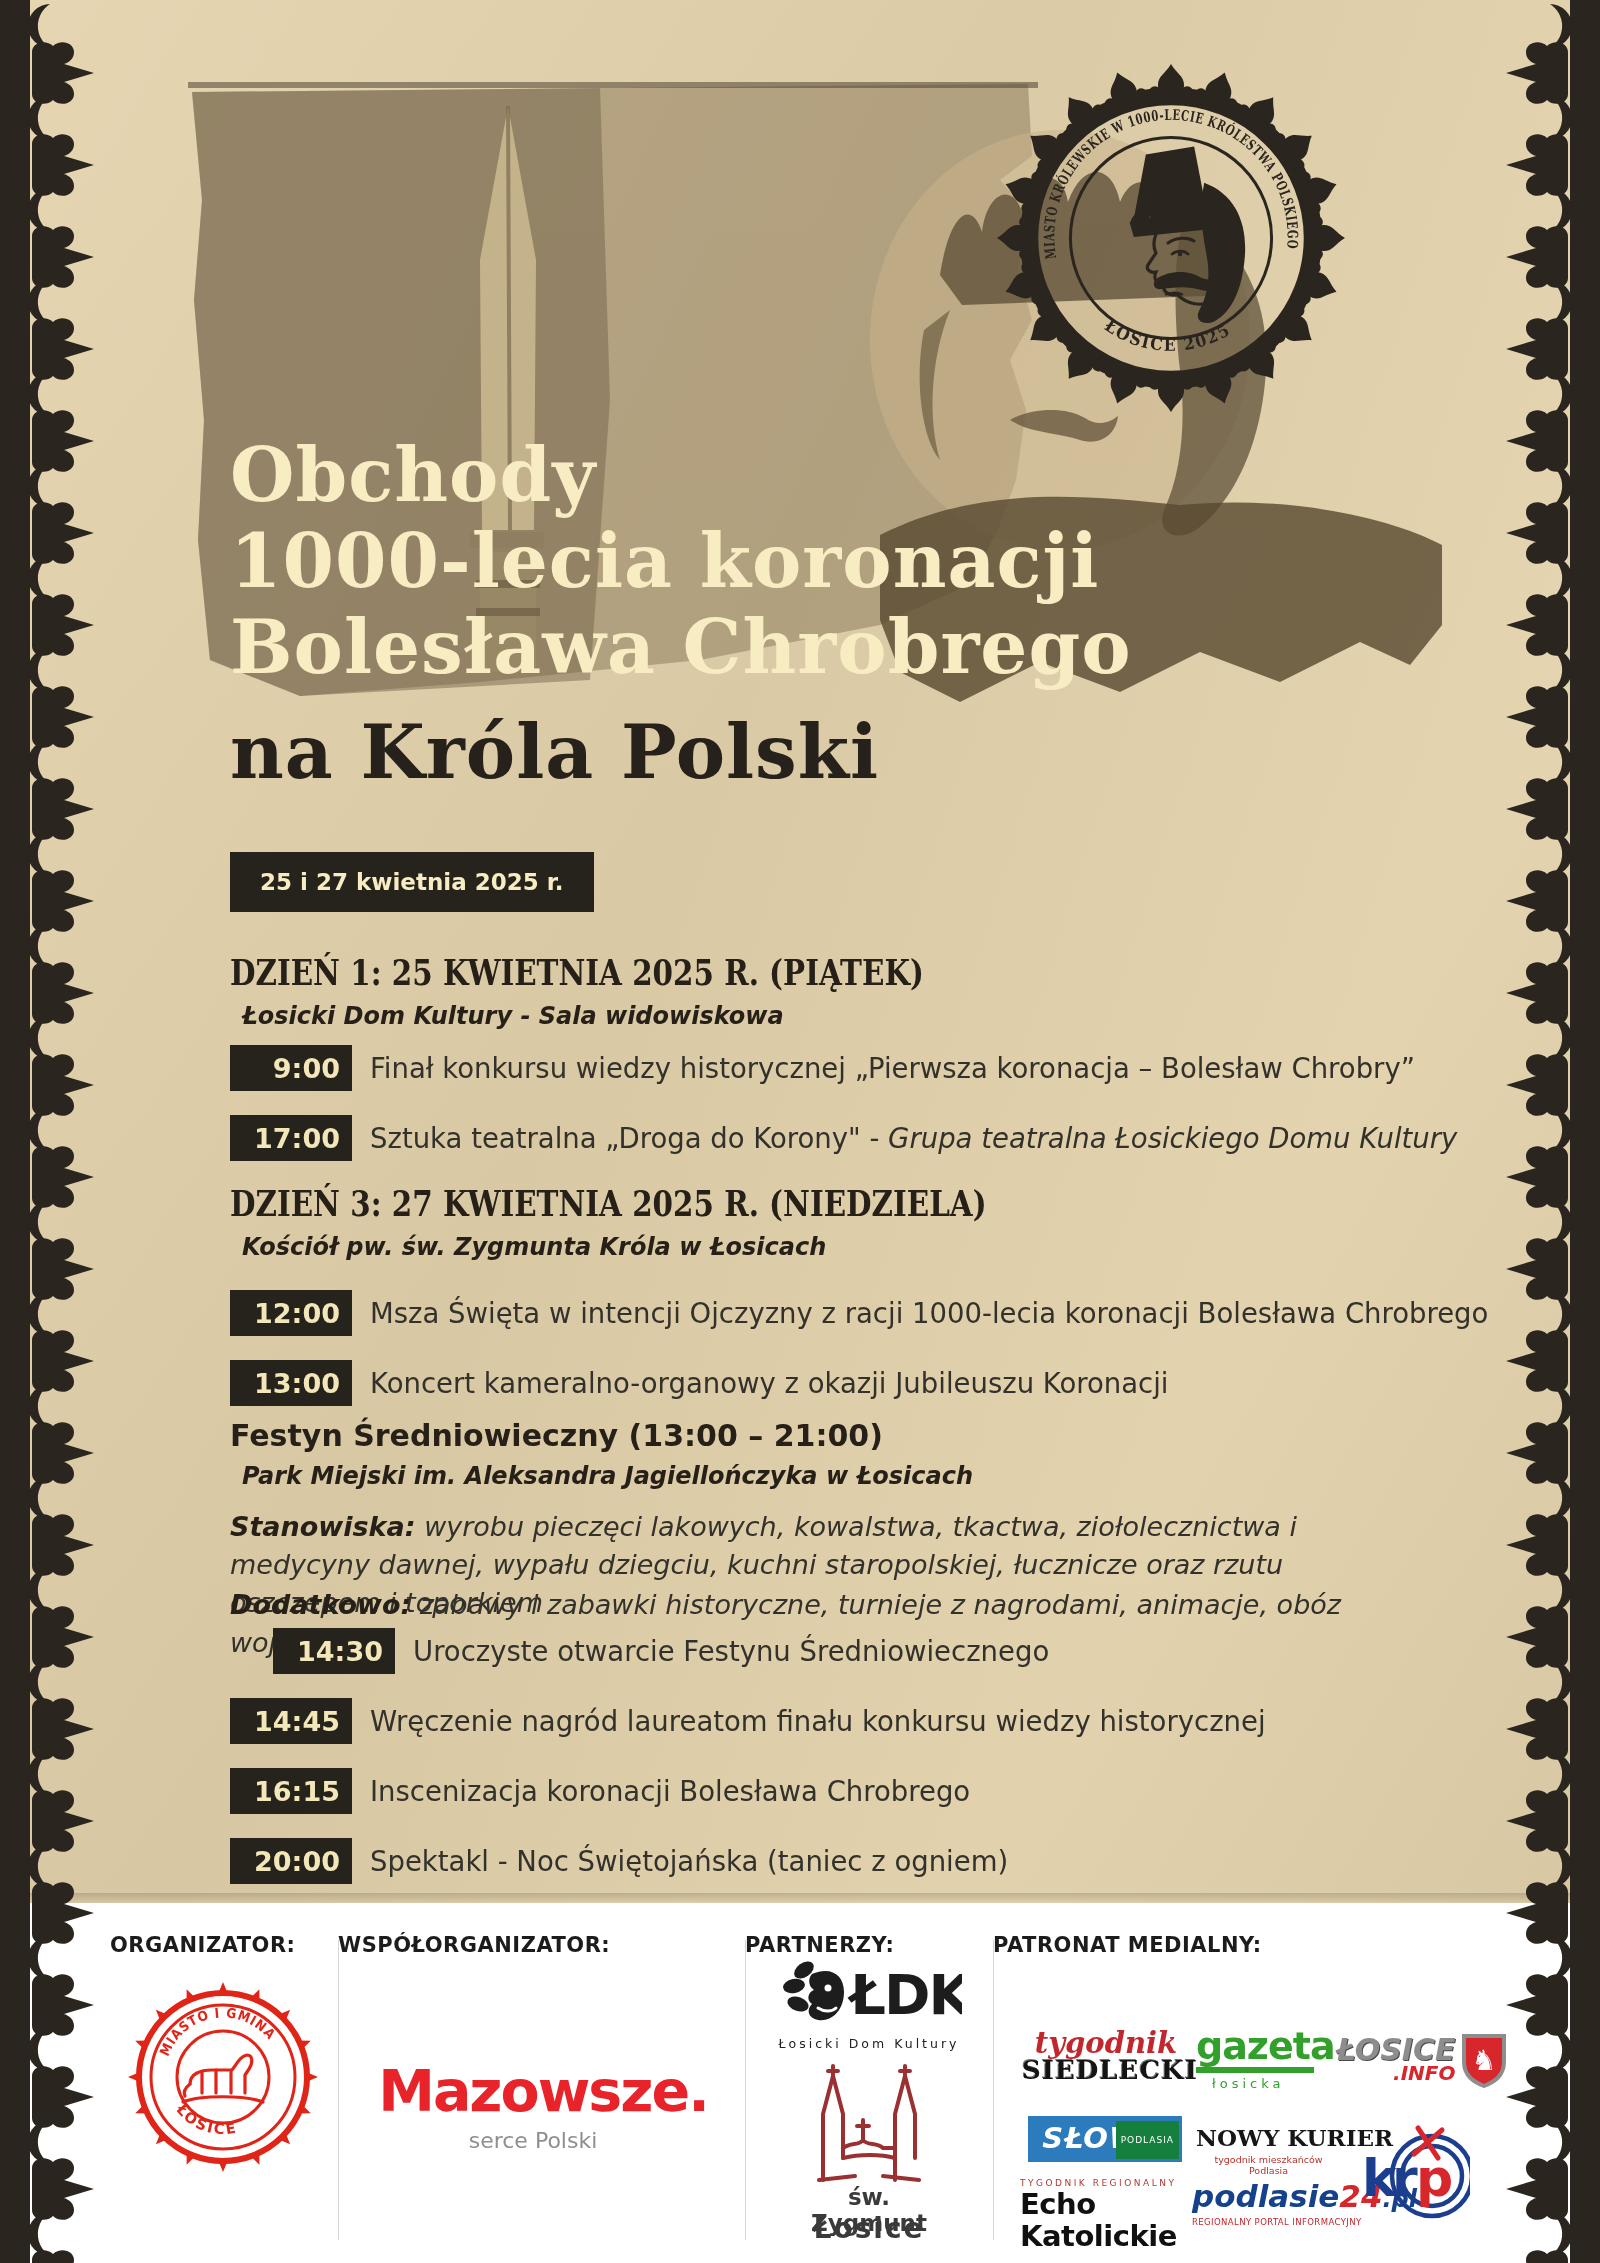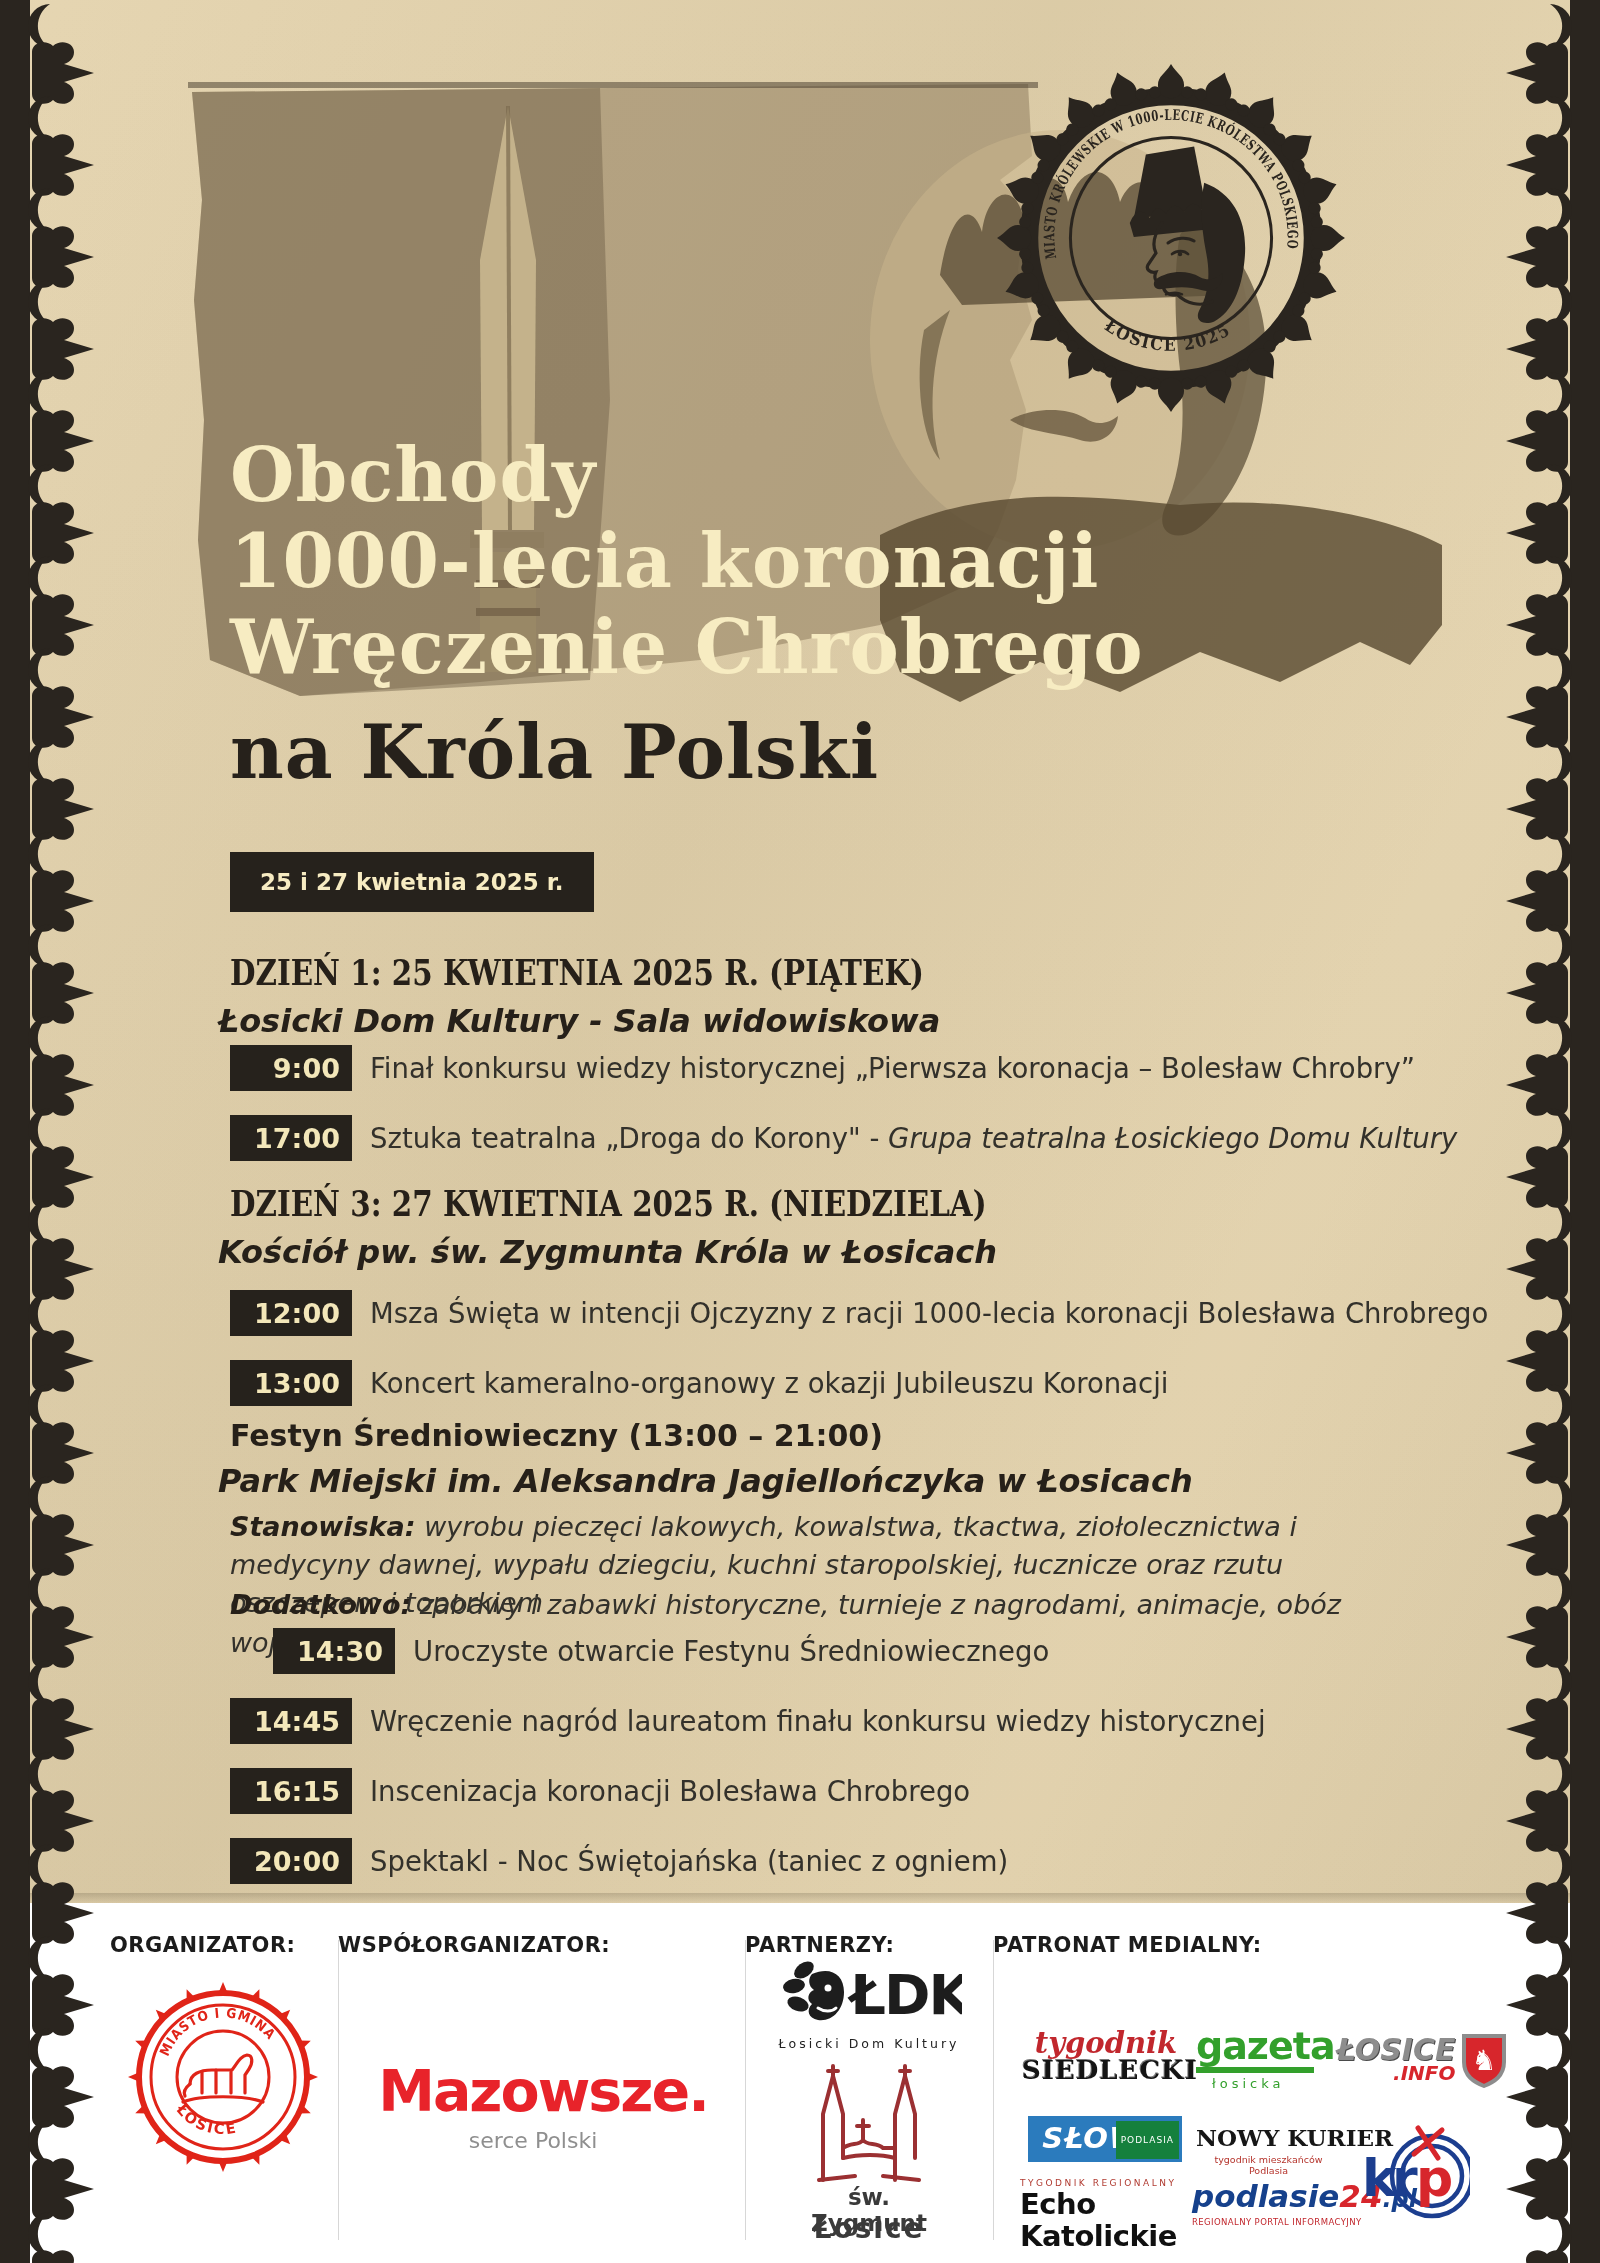--- a/index.html
+++ b/index.html
@@ -20,21 +20,21 @@
   .date-banner{
     position:absolute; left:230px; top:852px; background:#26221c; color:#f7ecc2;
     font-weight:700; font-size:23px; padding:17px 30px; white-space:nowrap;
   }
   
   .section-head{
     position:absolute; left:230px; font-family:"DejaVu Serif", serif; font-weight:700;
     font-size:35px; color:#262019; white-space:nowrap; transform:scaleX(.84); transform-origin:left top;
   }
   .venue{
-    position:absolute; left:218px; font-style:italic; font-weight:700; font-size:32px; color:#262019; white-space:nowrap;
+    position:absolute; left:242px; font-style:italic; font-weight:700; font-size:24px; color:#262019; white-space:nowrap;
   }
   .row{ position:absolute; left:230px; display:flex; align-items:center; }
   .badge{
     width:122px; min-width:122px; height:46px; background:#26221c; color:#f3e7b9;
     font-weight:700; font-size:27px; display:flex; align-items:center; justify-content:flex-end;
     padding-right:12px; box-sizing:border-box;
   }
   .desc{ margin-left:18px; font-size:27.5px; color:#33312b; white-space:nowrap; }
   .desc i{ font-style:italic; }
   .fest-title{ position:absolute; left:230px; font-weight:700; font-size:30px; color:#262019; white-space:nowrap;}
@@ -161,21 +161,21 @@
       <path d="M172 180 C180 174 192 174 198 178" fill="none" stroke="#2a251f" stroke-width="3" stroke-linecap="round"></path>
       <path d="M176 191 C181 187 188 187 192 191" fill="none" stroke="#2a251f" stroke-width="2.6" stroke-linecap="round"></path>
       <circle cx="184" cy="191" r="2.2" fill="#2a251f"></circle>
       <path d="M160 216 C172 208 190 206 204 214 C212 218 220 216 226 210 C228 222 218 230 206 227 C192 222 176 224 164 226 C158 226 156 220 160 216 Z" fill="#2a251f"></path>
       <path d="M170 231 C176 229 182 229 186 231" fill="none" stroke="#2a251f" stroke-width="2.4" stroke-linecap="round"></path>
     </g>
   </svg>
 
   <div class="title-line" style="top:435px;">Obchody</div>
   <div class="title-line" style="top:521px;">1000-lecia koronacji</div>
-  <div class="title-line" style="top:607px;">Wręczenie Chrobrego</div>
+  <div class="title-line" style="top:607px;">Bolesława Chrobrego</div>
   <div class="title-line dark" style="top:712px;">na Króla Polski</div>
 
   <div class="date-banner">25 i 27 kwietnia 2025 r.</div>
 
   <div class="section-head" style="top:952px;">DZIEŃ 1: 25 KWIETNIA 2025 R. (PIĄTEK)</div>
   <div class="venue" style="top:1002px;">Łosicki Dom Kultury - Sala widowiskowa</div>
   <div class="row" style="top:1045px;">
     <span class="badge">9:00</span>
     <span class="desc"><span>Finał konkursu wiedzy historycznej „Pierwsza koronacja – Bolesław Chrobry”</span><i></i></span>
   </div>

